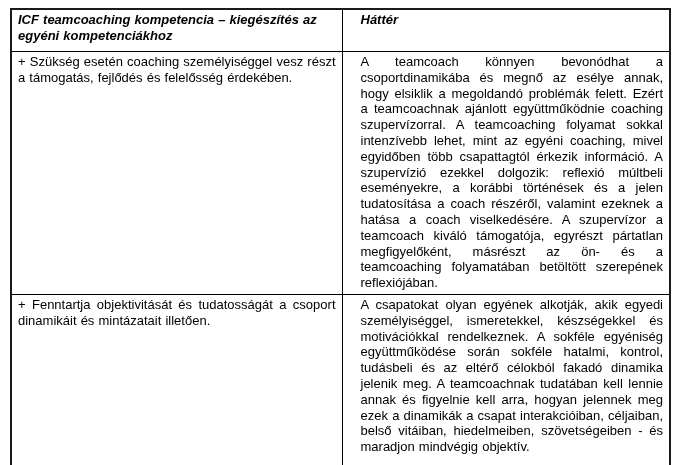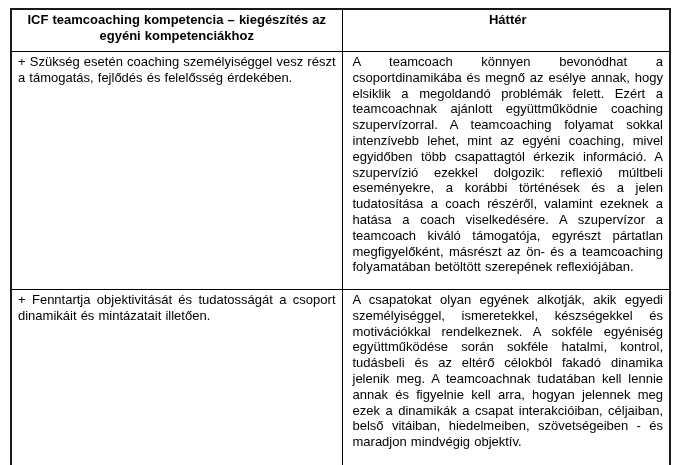--- a/index.html
+++ b/index.html
@@ -35,25 +35,26 @@
     vertical-align: top;
     font-size: 13px;
     line-height: 15.8px;
     text-align: justify;
     padding: 2px 6px 3px 6px;
     word-spacing: 0.5px;
     overflow: hidden;
   }
   th {
     font-weight: bold;
-    text-align: center;
+    text-align: left;
+    font-style: italic;
   }
   col.col-left  { width: 331px; }
   col.col-right { width: 328px; }
-  td.bg-cell, th.bg-cell { padding-left: 10px; }
+  td.bg-cell, th.bg-cell { padding-left: 18px; }
   tr.header-row th { height: 36px; }
   tr.row-1 td { height: 232px; }
   tr.row-2 td { height: 171px; }
 </style>
 </head>
 <body>
 
 <div class="page">
   <table class="comp-table">
     <colgroup>

